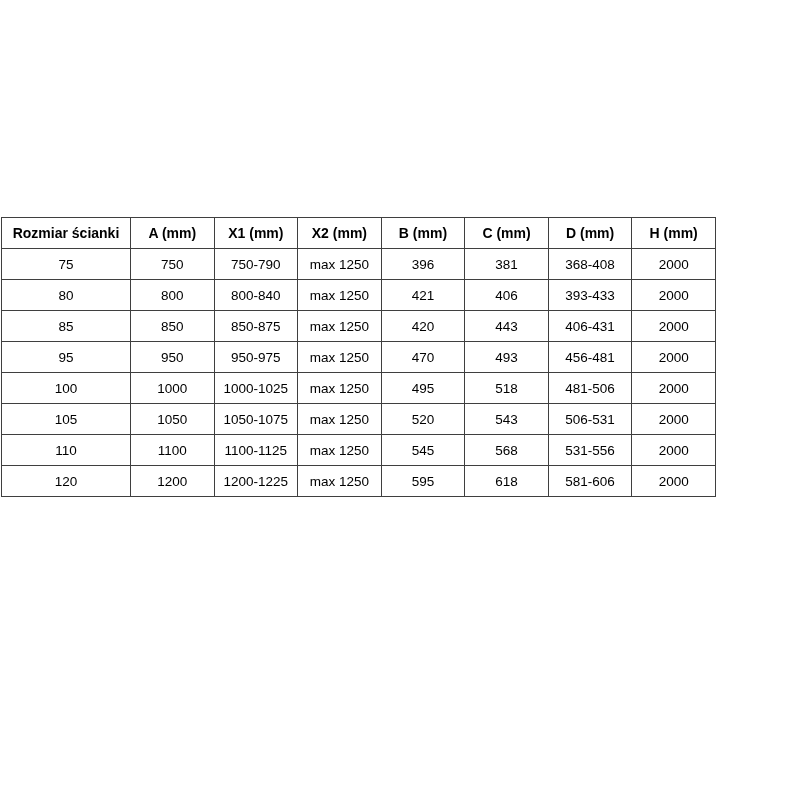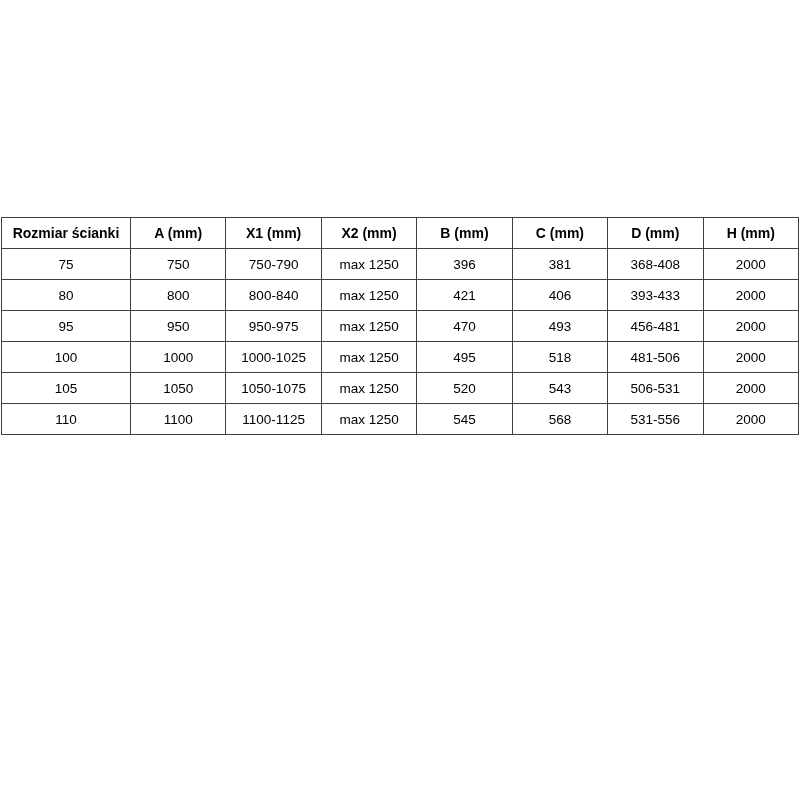--- a/index.html
+++ b/index.html
@@ -17,21 +17,21 @@
     position: relative;
     width: 800px;
     height: 800px;
     background: #ffffff;
     overflow: hidden;
   }
   table.size-table {
     position: absolute;
     left: 1px;
     top: 217px;
-    width: 798px;
+    width: 715px;
     border-collapse: collapse;
     table-layout: fixed;
     border-radius: 29px;
   }
   table.size-table th,
   table.size-table td {
     border: 1px solid var(--border-color, #3f3f3f);
     text-align: center;
     vertical-align: middle;
     height: 30px;
@@ -86,20 +86,30 @@
           <td>80</td>
           <td>800</td>
           <td>800-840</td>
           <td>max 1250</td>
           <td>421</td>
           <td>406</td>
           <td>393-433</td>
           <td>2000</td>
         </tr>
         <tr>
+          <td>85</td>
+          <td>850</td>
+          <td>850-875</td>
+          <td>max 1250</td>
+          <td>420</td>
+          <td>443</td>
+          <td>406-431</td>
+          <td>2000</td>
+        </tr>
+        <tr>
           <td>95</td>
           <td>950</td>
           <td>950-975</td>
           <td>max 1250</td>
           <td>470</td>
           <td>493</td>
           <td>456-481</td>
           <td>2000</td>
         </tr>
         <tr>
@@ -125,15 +135,25 @@
         <tr>
           <td>110</td>
           <td>1100</td>
           <td>1100-1125</td>
           <td>max 1250</td>
           <td>545</td>
           <td>568</td>
           <td>531-556</td>
           <td>2000</td>
         </tr>
+        <tr>
+          <td>120</td>
+          <td>1200</td>
+          <td>1200-1225</td>
+          <td>max 1250</td>
+          <td>595</td>
+          <td>618</td>
+          <td>581-606</td>
+          <td>2000</td>
+        </tr>
       </tbody>
   </table>
 </div>
 
 </body></html>

